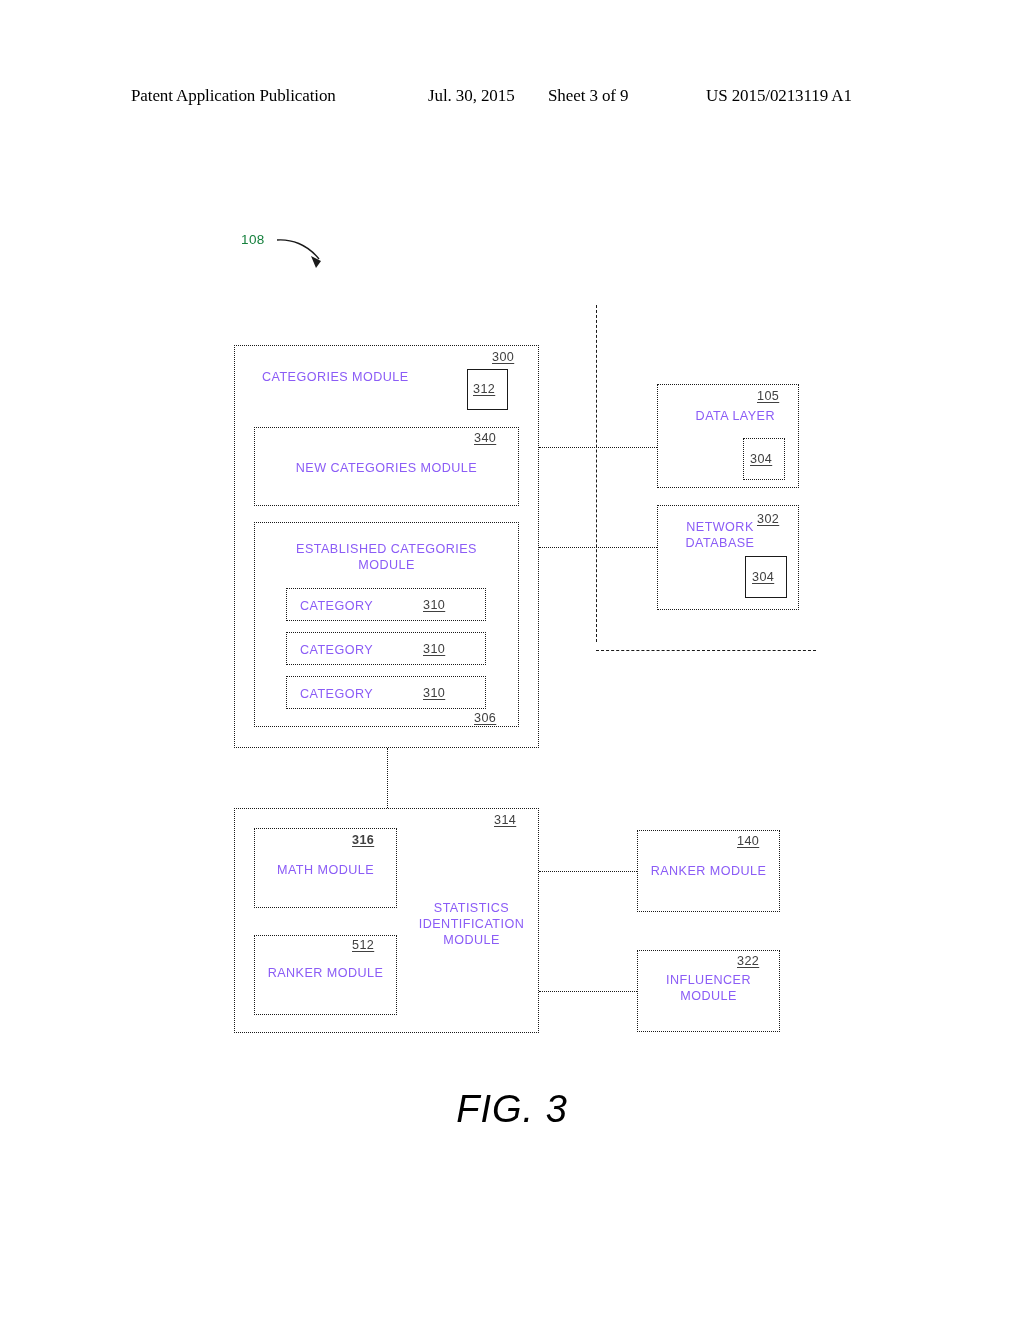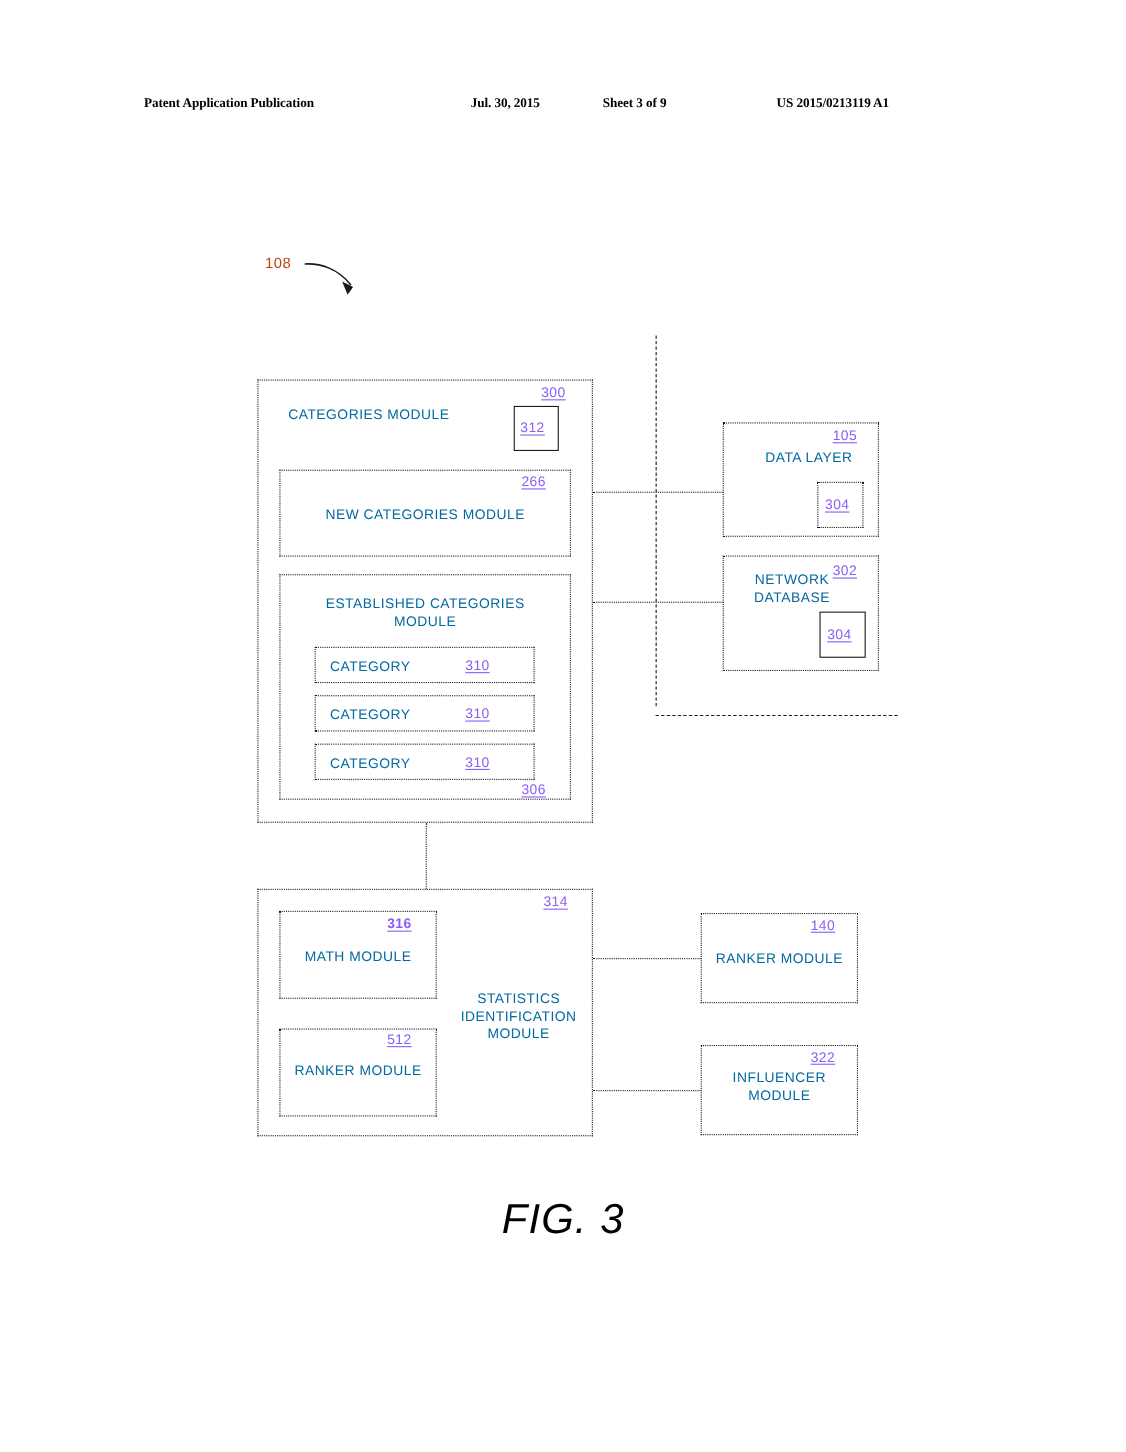--- a/index.html
+++ b/index.html
@@ -19,22 +19,22 @@
   
   #page-header {
     position: absolute;
     left: 0;
     top: 86px;
     width: 1024px;
     height: 26px;
     display: flex;
     align-items: baseline;
     font-family: "Liberation Serif", serif;
-    font-weight: bold;
-    font-size: 12px;
+    font-weight: normal;
+    font-size: 17px;
     letter-spacing: -0.1px;
     white-space: nowrap;
   }
   #page-header .hdr-pub   { position: absolute; left: 131px; top: 0; }
   #page-header .hdr-date  { position: absolute; left: 428px; top: 0; }
   #page-header .hdr-sheet { position: absolute; left: 548px; top: 0; }
   #page-header .hdr-num   { position: absolute; left: 706px; top: 0; }
 
   
   #fig-caption {
@@ -59,38 +59,38 @@
   .solidbox {
     position: absolute;
     box-sizing: border-box;
     border: 1.3px solid #1a1a1a;
     background: transparent;
   }
   .lbl {
     position: absolute;
     font-size: 12.6px;
     letter-spacing: 0.45px;
-    color: #0369a1;
+    color: #8b5cf6;
     line-height: 1.28;
     white-space: pre-line;
     text-align: center;
   }
   .refnum {
     position: absolute;
     font-size: 12.6px;
     letter-spacing: 0.4px;
-    color: #8b5cf6;
+    color: #404040;
     text-decoration: underline;
     text-underline-offset: 1.5px;
   }
   .plainnum {
     position: absolute;
     font-size: 12.6px;
     letter-spacing: 0.4px;
-    color: #c2410c;
+    color: #15803d;
   }
 
   
   .conn-h {
     position: absolute;
     height: 0;
     border-top: 1.3px dotted #1a1a1a;
   }
   .conn-v {
     position: absolute;
@@ -131,21 +131,21 @@
 
 <div class="dbox" style="left:234px; top:345px; width:305px; height:403px;">
 </div>
 <div class="lbl" style="left:262px; top:369px; width:180px; text-align:left;">CATEGORIES MODULE</div>
 <div class="refnum" style="left:492px; top:350px;">300</div>
 <div class="solidbox" style="left:467px; top:369px; width:41px; height:41px;"></div>
 <div class="refnum" style="left:473px; top:382px;">312</div>
 
 <div class="dbox" style="left:254px; top:427px; width:265px; height:79px;"></div>
 <div class="lbl" style="left:254px; top:460px; width:265px;">NEW CATEGORIES MODULE</div>
-<div class="refnum" style="left:474px; top:431px;">266</div>
+<div class="refnum" style="left:474px; top:431px;">340</div>
 
 <div class="dbox" style="left:254px; top:522px; width:265px; height:205px;"></div>
 <div class="lbl" style="left:254px; top:541px; width:265px;">ESTABLISHED CATEGORIES
 MODULE</div>
 <div class="refnum" style="left:474px; top:711px;">306</div>
 
 <div class="dbox" style="left:286px; top:588px; width:200px; height:33px;"></div>
 <div class="lbl" style="left:300px; top:598px; width:120px; text-align:left;">CATEGORY</div>
 <div class="refnum" style="left:423px; top:598px;">310</div>
 

